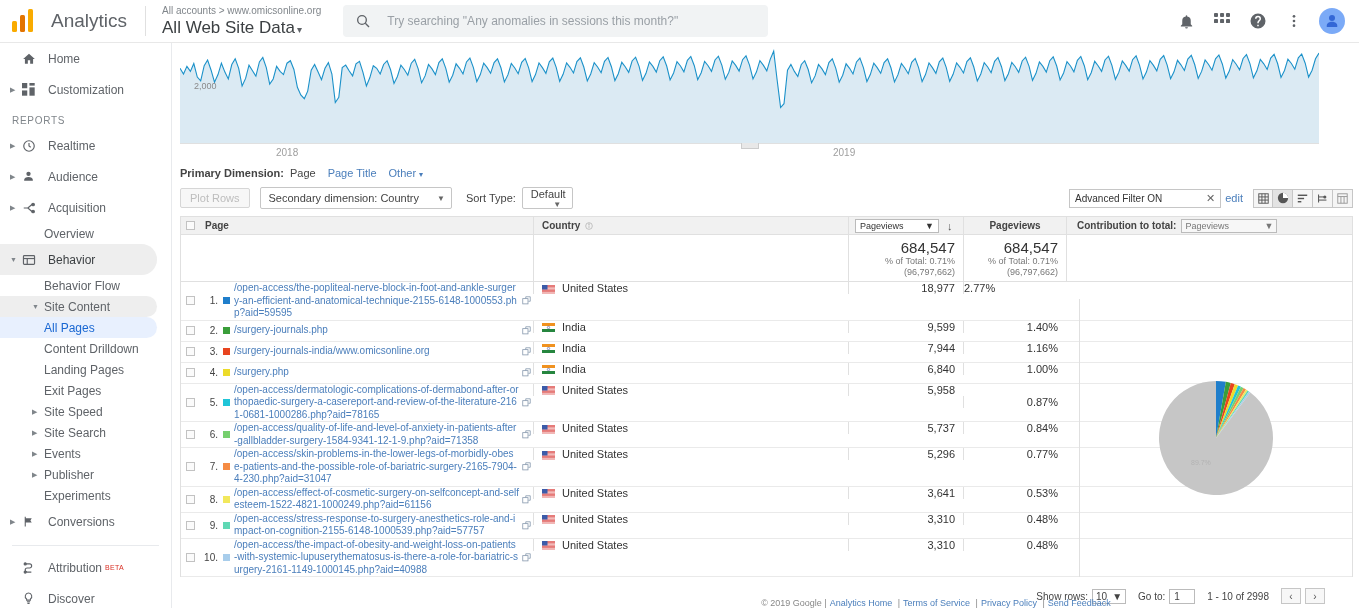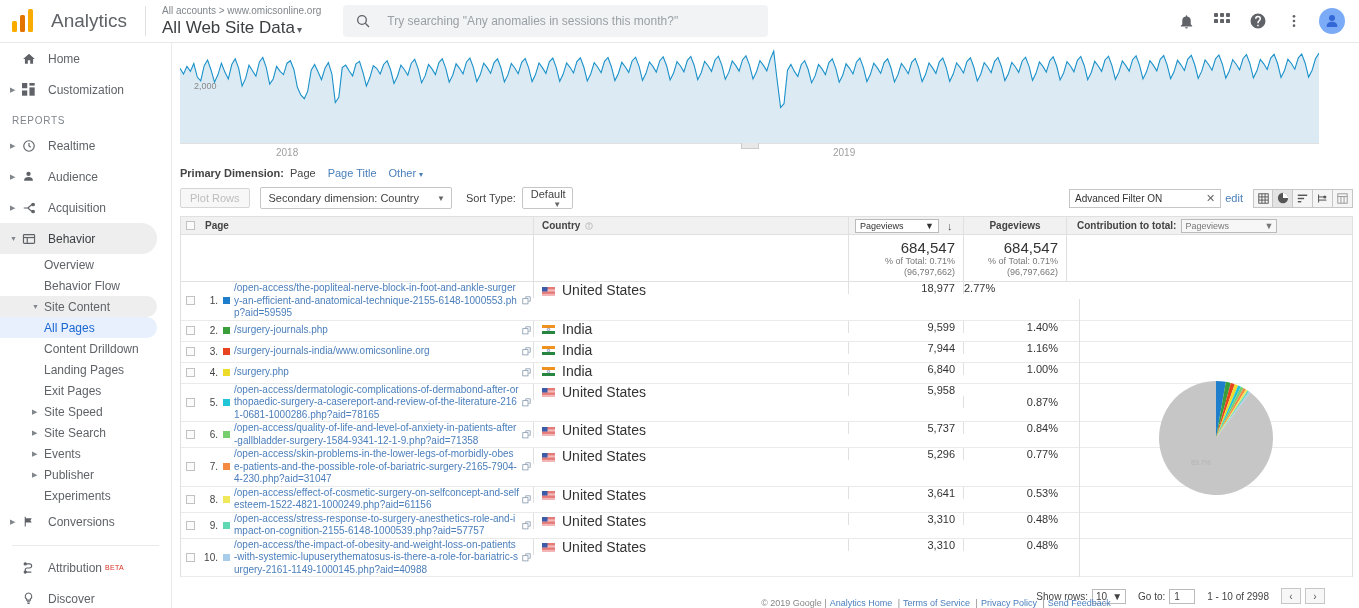--- a/index.html
+++ b/index.html
@@ -147,21 +147,21 @@
 
   .trow { display: flex; border-bottom: 1px solid #eaeaea; min-height: 21px; background: #fff; }
   .trow .c-chk, .trow .c-page, .trow .c-ctry, .trow .c-pv, .trow .c-pct, .trow .c-pie { display: flex; align-items: center; }
   .trow .c-page { padding-left: 0; }
   .chk { width: 9px; height: 9px; border: 1px solid #c2c2c2; background: #fbfbfb; }
   .rank { width: 23px; text-align: right; font-size: 10px; color: #444; padding-right: 5px; }
   .swatch { width: 7px; height: 7px; margin-right: 4px; flex: 0 0 7px; }
   .url { color: #4a7ebb; font-size: 10px; line-height: 1.25; word-break: break-all; flex: 1; }
   .ext-ic { width: 14px; color: #8a9bb0; display: flex; align-items: center; justify-content: center; }
   .flag { width: 13px; height: 9px; margin-right: 7px; border: 1px solid #ccc; }
-  .ctry-name { font-size: 14px; color: #333; }
+  .ctry-name { font-size: 11px; color: #333; }
   .num { font-size: 11px; color: #333; }
 
   
   .pie-wrap { position: absolute; right: 8px; top: 256px; width: 272px; height: 278px;
               border-left: 1px solid #e0e0e0; display: flex; align-items: center; justify-content: center; }
 
   
   .tblfoot { position: absolute; left: 8px; right: 6px; top: 535px; height: 30px; }
   .rowsctl { position: absolute; right: 28px; top: 10px; display: flex; align-items: center; font-size: 10px; color: #444; }
   .mini-sel { border: 1px solid #bbb; background: #fff; height: 15px; width: 34px; font-size: 10px;
@@ -291,34 +291,34 @@
     <span class="ic">
       <svg width="14" height="14" viewBox="0 0 24 24" fill="none" stroke="#5f6368" stroke-width="2">
           <path d="M3 12h7M10 12l7-6M10 12l7 6"></path>
           <circle cx="19" cy="6" r="2.2" fill="#5f6368"></circle>
           <circle cx="19" cy="18" r="2.2" fill="#5f6368"></circle>
         </svg>
     </span>
     <span>Acquisition</span>
   </div>
 
+  <div class="nav-item sub">
+    <span>Overview</span>
+  </div>
+
   <div class="nav-item active">
     <span class="arr">▼</span>
     <span class="ic">
       <svg width="14" height="14" viewBox="0 0 24 24" fill="none" stroke="#5f6368" stroke-width="2">
           <rect x="2.5" y="4.5" width="19" height="15" rx="1.5"></rect>
           <line x1="2.5" y1="9.5" x2="21.5" y2="9.5"></line>
           <line x1="9" y1="9.5" x2="9" y2="19.5"></line>
         </svg>
     </span>
     <span>Behavior</span>
-  </div>
-
-  <div class="nav-item sub">
-    <span>Overview</span>
   </div>
   <div class="nav-item sub">
     <span>Behavior Flow</span>
   </div>
   <div class="nav-item sub with-arr selgroup">
     <span class="arr">▼</span>
     <span>Site Content</span>
   </div>
   <div class="nav-item sub selpage">
     <span>All Pages</span>

